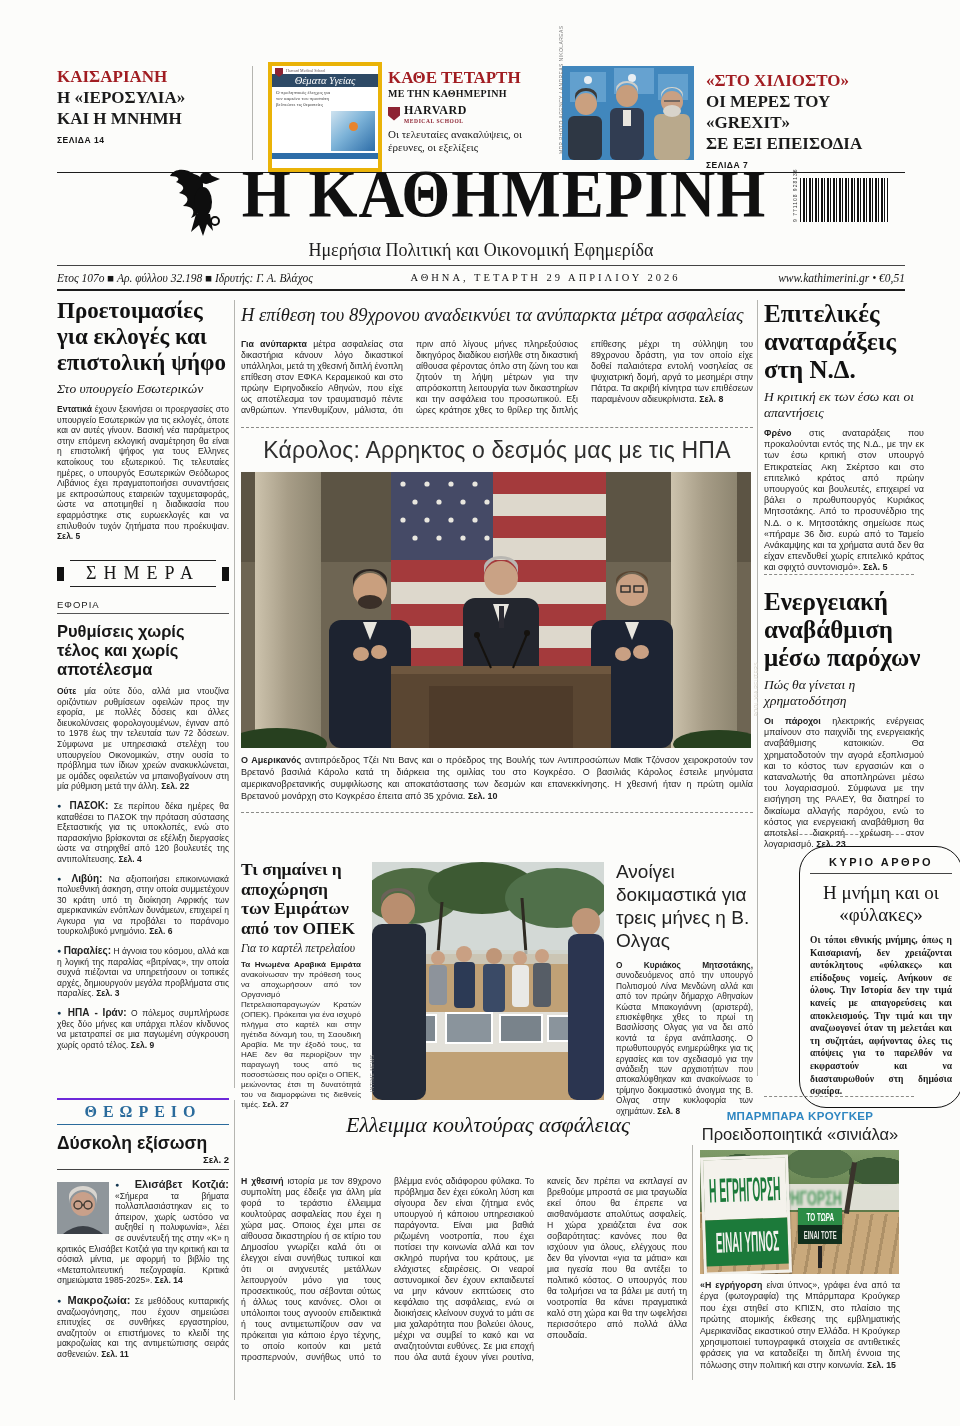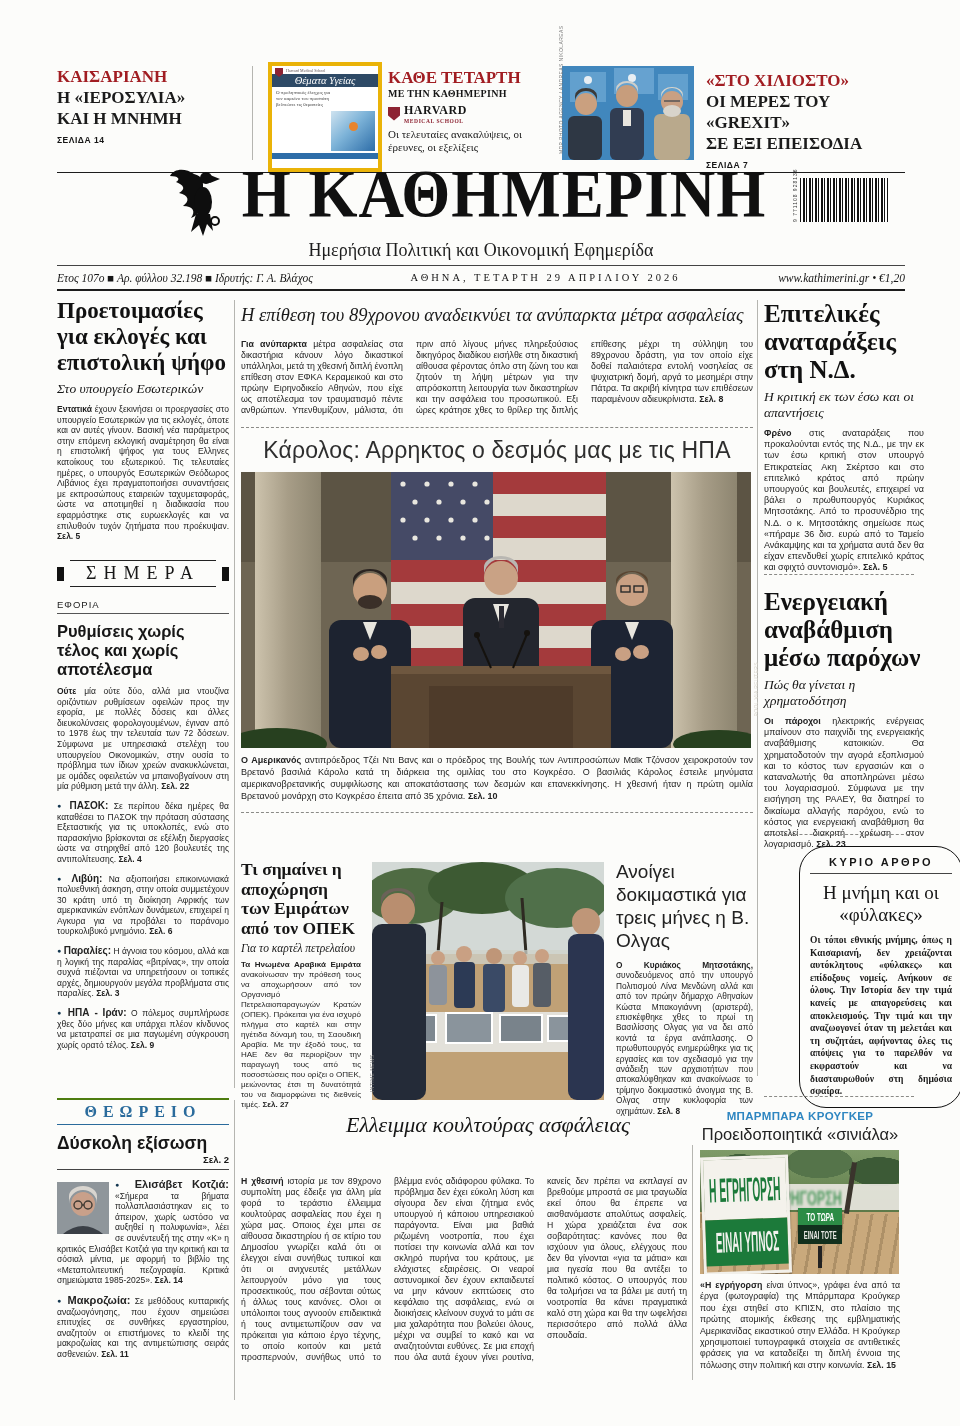--- a/index.html
+++ b/index.html
@@ -55,21 +55,21 @@
   .sim-label{flex:1;text-align:center;font-size:18px;letter-spacing:7px;padding:2px 0;border-top:1px solid #222;border-bottom:1px solid #222;position:relative;}
   .sim-sq{width:7px;height:14px;background:#111;}
   .kicker-sm{font-family:"Liberation Sans",sans-serif;font-size:9.5px;letter-spacing:1px;color:#222;
              border-bottom:1px solid #555;padding-bottom:3px;margin-top:12px;}
   .sim-head{font-family:"Liberation Sans",sans-serif;font-size:16.5px;line-height:19px;font-weight:bold;margin-top:8px;}
   .sim-item{font-family:"Liberation Sans",sans-serif;font-size:8.5px;line-height:10.6px;margin-top:9px;color:#222;}
   .sim-item .lbl{font-weight:bold;font-size:10px;}
   .blt{color:#13364f;font-size:7px;vertical-align:1px;}
   
   .theo-label{color:#2a6b9c;text-align:center;font-size:16px;font-weight:bold;letter-spacing:6px;
-              border-top:2px solid #4d7c0f;border-bottom:1px solid #2a6b9c;padding:3px 0;}
+              border-top:2px solid #6d28d9;border-bottom:1px solid #2a6b9c;padding:3px 0;}
   .theo-head{font-family:"Liberation Sans",sans-serif;font-size:17.5px;font-weight:bold;margin-top:8px;}
   .theo-page{font-family:"Liberation Sans",sans-serif;font-size:9.5px;font-weight:bold;text-align:right;border-bottom:1px solid #444;padding-bottom:4px;}
   
   .main-h1{font-size:46px;line-height:50px;font-weight:bold;letter-spacing:-.5px;color:#131313;}
   .main-deck{font-size:18.5px;font-style:italic;margin-top:9px;color:#1a1a1a;}
   .cols3{column-count:3;column-gap:13px;}
   .leadtxt{font-family:"Liberation Sans",sans-serif;font-size:8.8px;line-height:11px;color:#222;}
   .charles-h{font-family:"Liberation Sans",sans-serif;font-size:23px;color:#2e2e2e;text-align:center;letter-spacing:.2px;}
   .caption{font-family:"Liberation Sans",sans-serif;font-size:9px;line-height:12px;color:#222;}
   
@@ -210,21 +210,21 @@
   </div>
   <div class="abs mast-title" style="left:214px;top:158px;width:580px;">Η ΚΑΘΗΜΕΡΙΝΗ</div>
   <div class="abs barcode" style="left:800px;top:178px;width:88px;height:44px;">
     <div class="bc-num">9 771108 928136</div>
   </div>
   <div class="abs mast-sub" style="left:57px;top:240px;width:848px;">Ημερήσια Πολιτική και Οικονομική Εφημερίδα</div>
   <div class="abs" style="left:57px;top:265px;width:848px;height:1px;background:#444;"></div>
   <div class="abs dateline" style="left:57px;top:268px;width:848px;height:19px;">
     <span class="dl-left">Ετος 107ο ■ Αρ. φύλλου 32.198 ■ Ιδρυτής: Γ. Α. Βλάχος</span>
     <span class="dl-center">ΑΘΗΝΑ, ΤΕΤΑΡΤΗ 29 ΑΠΡΙΛΙΟΥ 2026</span>
-    <span class="dl-right">www.kathimerini.gr • €1,20</span>
+    <span class="dl-right">www.kathimerini.gr • €0,51</span>
   </div>
   <div class="abs rule" style="left:57px;top:289px;width:848px;height:2px;"></div>
 
   <div class="abs grule" style="left:234px;top:300px;width:1px;height:788px;"></div>
   <div class="abs grule" style="left:757px;top:300px;width:1px;height:776px;"></div>
   <div class="abs grule" style="left:234px;top:1100px;width:1px;height:300px;"></div>
   <div class="abs grule" style="left:692px;top:1145px;width:1px;height:235px;"></div>
 
   <div class="abs" style="left:57px;top:298px;width:172px;">
     <div class="side-head">Προετοιμασίες για εκλογές και επιστολική ψήφο</div>

